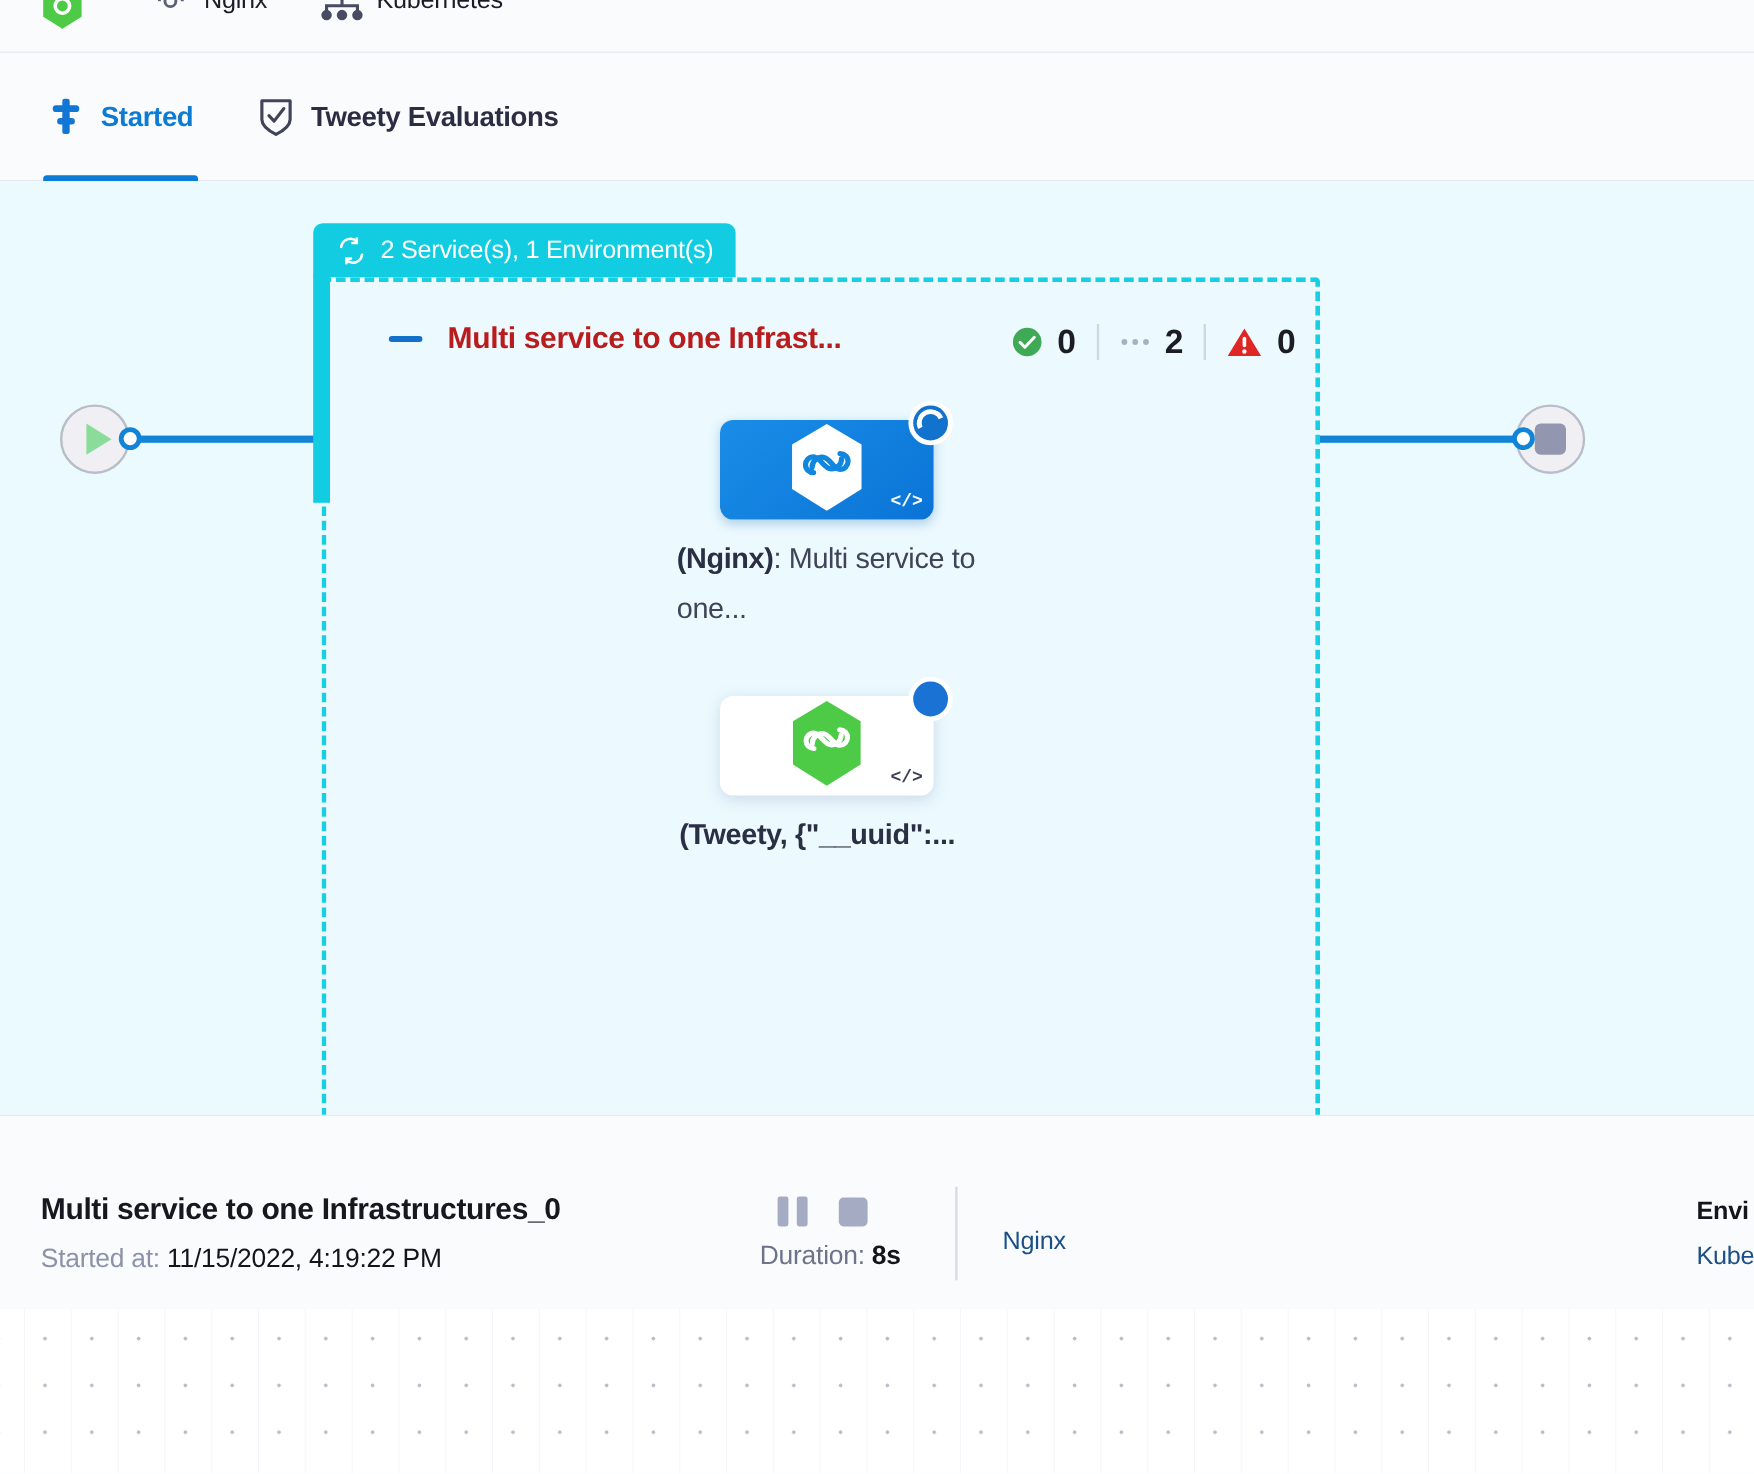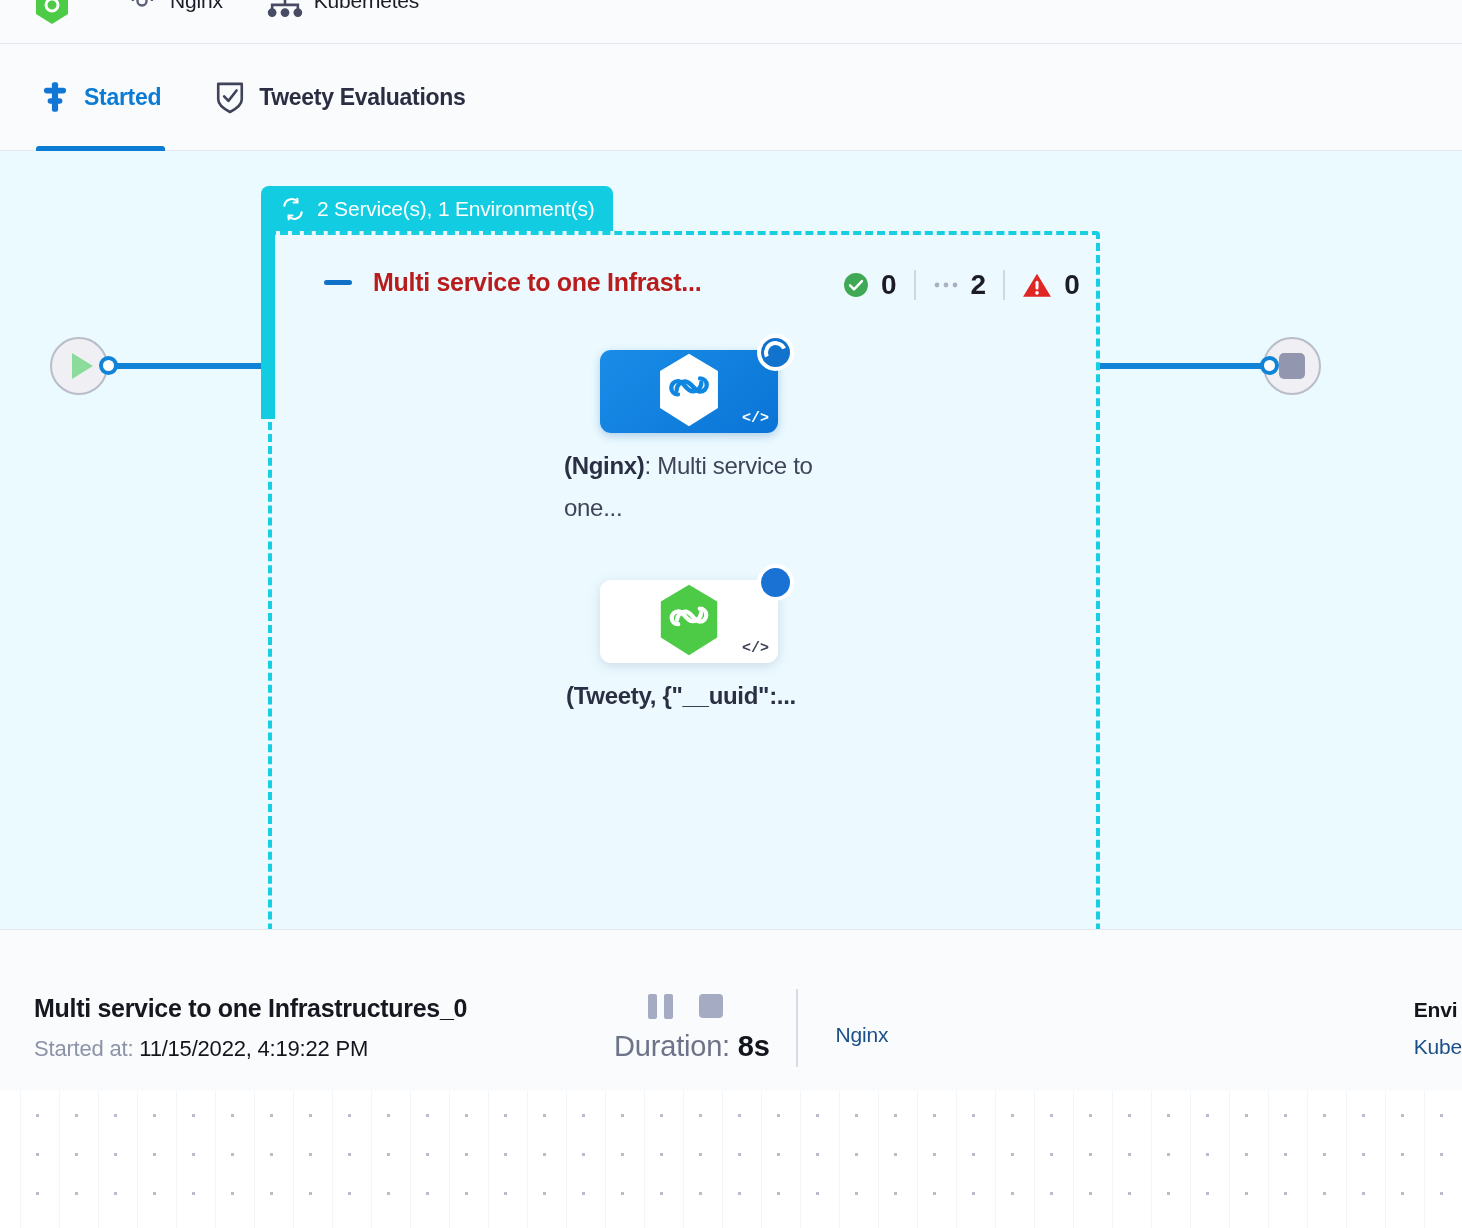--- a/index.html
+++ b/index.html
@@ -153,21 +153,21 @@
   }
   .dleft { padding-left: 34px; width: 578px; }
   .dtitle { font-size: 25px; font-weight: bold; color: #16181f; letter-spacing: -0.3px; }
   .dsub { margin-top: 13px; font-size: 22px; color: #12151c; letter-spacing: -0.2px; }
   .dsub .muted { color: #8c92a8; }
   .dmid { width: 220px; display: flex; flex-direction: column; align-items: center; }
   .ctrlrow { display: flex; gap: 26px; align-items: center; margin-bottom: 11px; }
   .pausebtn { display: flex; gap: 7px; cursor: pointer; }
   .pausebtn i { display: block; width: 9px; height: 25px; background: #a6abc4; border-radius: 2px; }
   .stopbtn { width: 24px; height: 24px; background: #a6abc4; border-radius: 4px; cursor: pointer; }
-  .duration { font-size: 29px; color: #6d7389; letter-spacing: -0.2px; margin-left: 12px; }
+  .duration { font-size: 22px; color: #6d7389; letter-spacing: -0.2px; margin-left: 12px; }
   .duration b { color: #12151c; font-weight: bold; }
   .vdiv { width: 2px; height: 78px; background: #d7dbe6; }
   .dcol { padding-left: 38px; }
   .dcol .h { font-size: 21px; font-weight: bold; color: #12151c; letter-spacing: -0.2px; }
   .dcol .v { margin-top: 13px; font-size: 21px; color: #1b4f87; letter-spacing: -0.2px; cursor: pointer; }
 
   
   .gridpane {
     position: absolute; left: 0; top: 1091px; width: 1462px; height: 137px;
     background-color: #ffffff;

